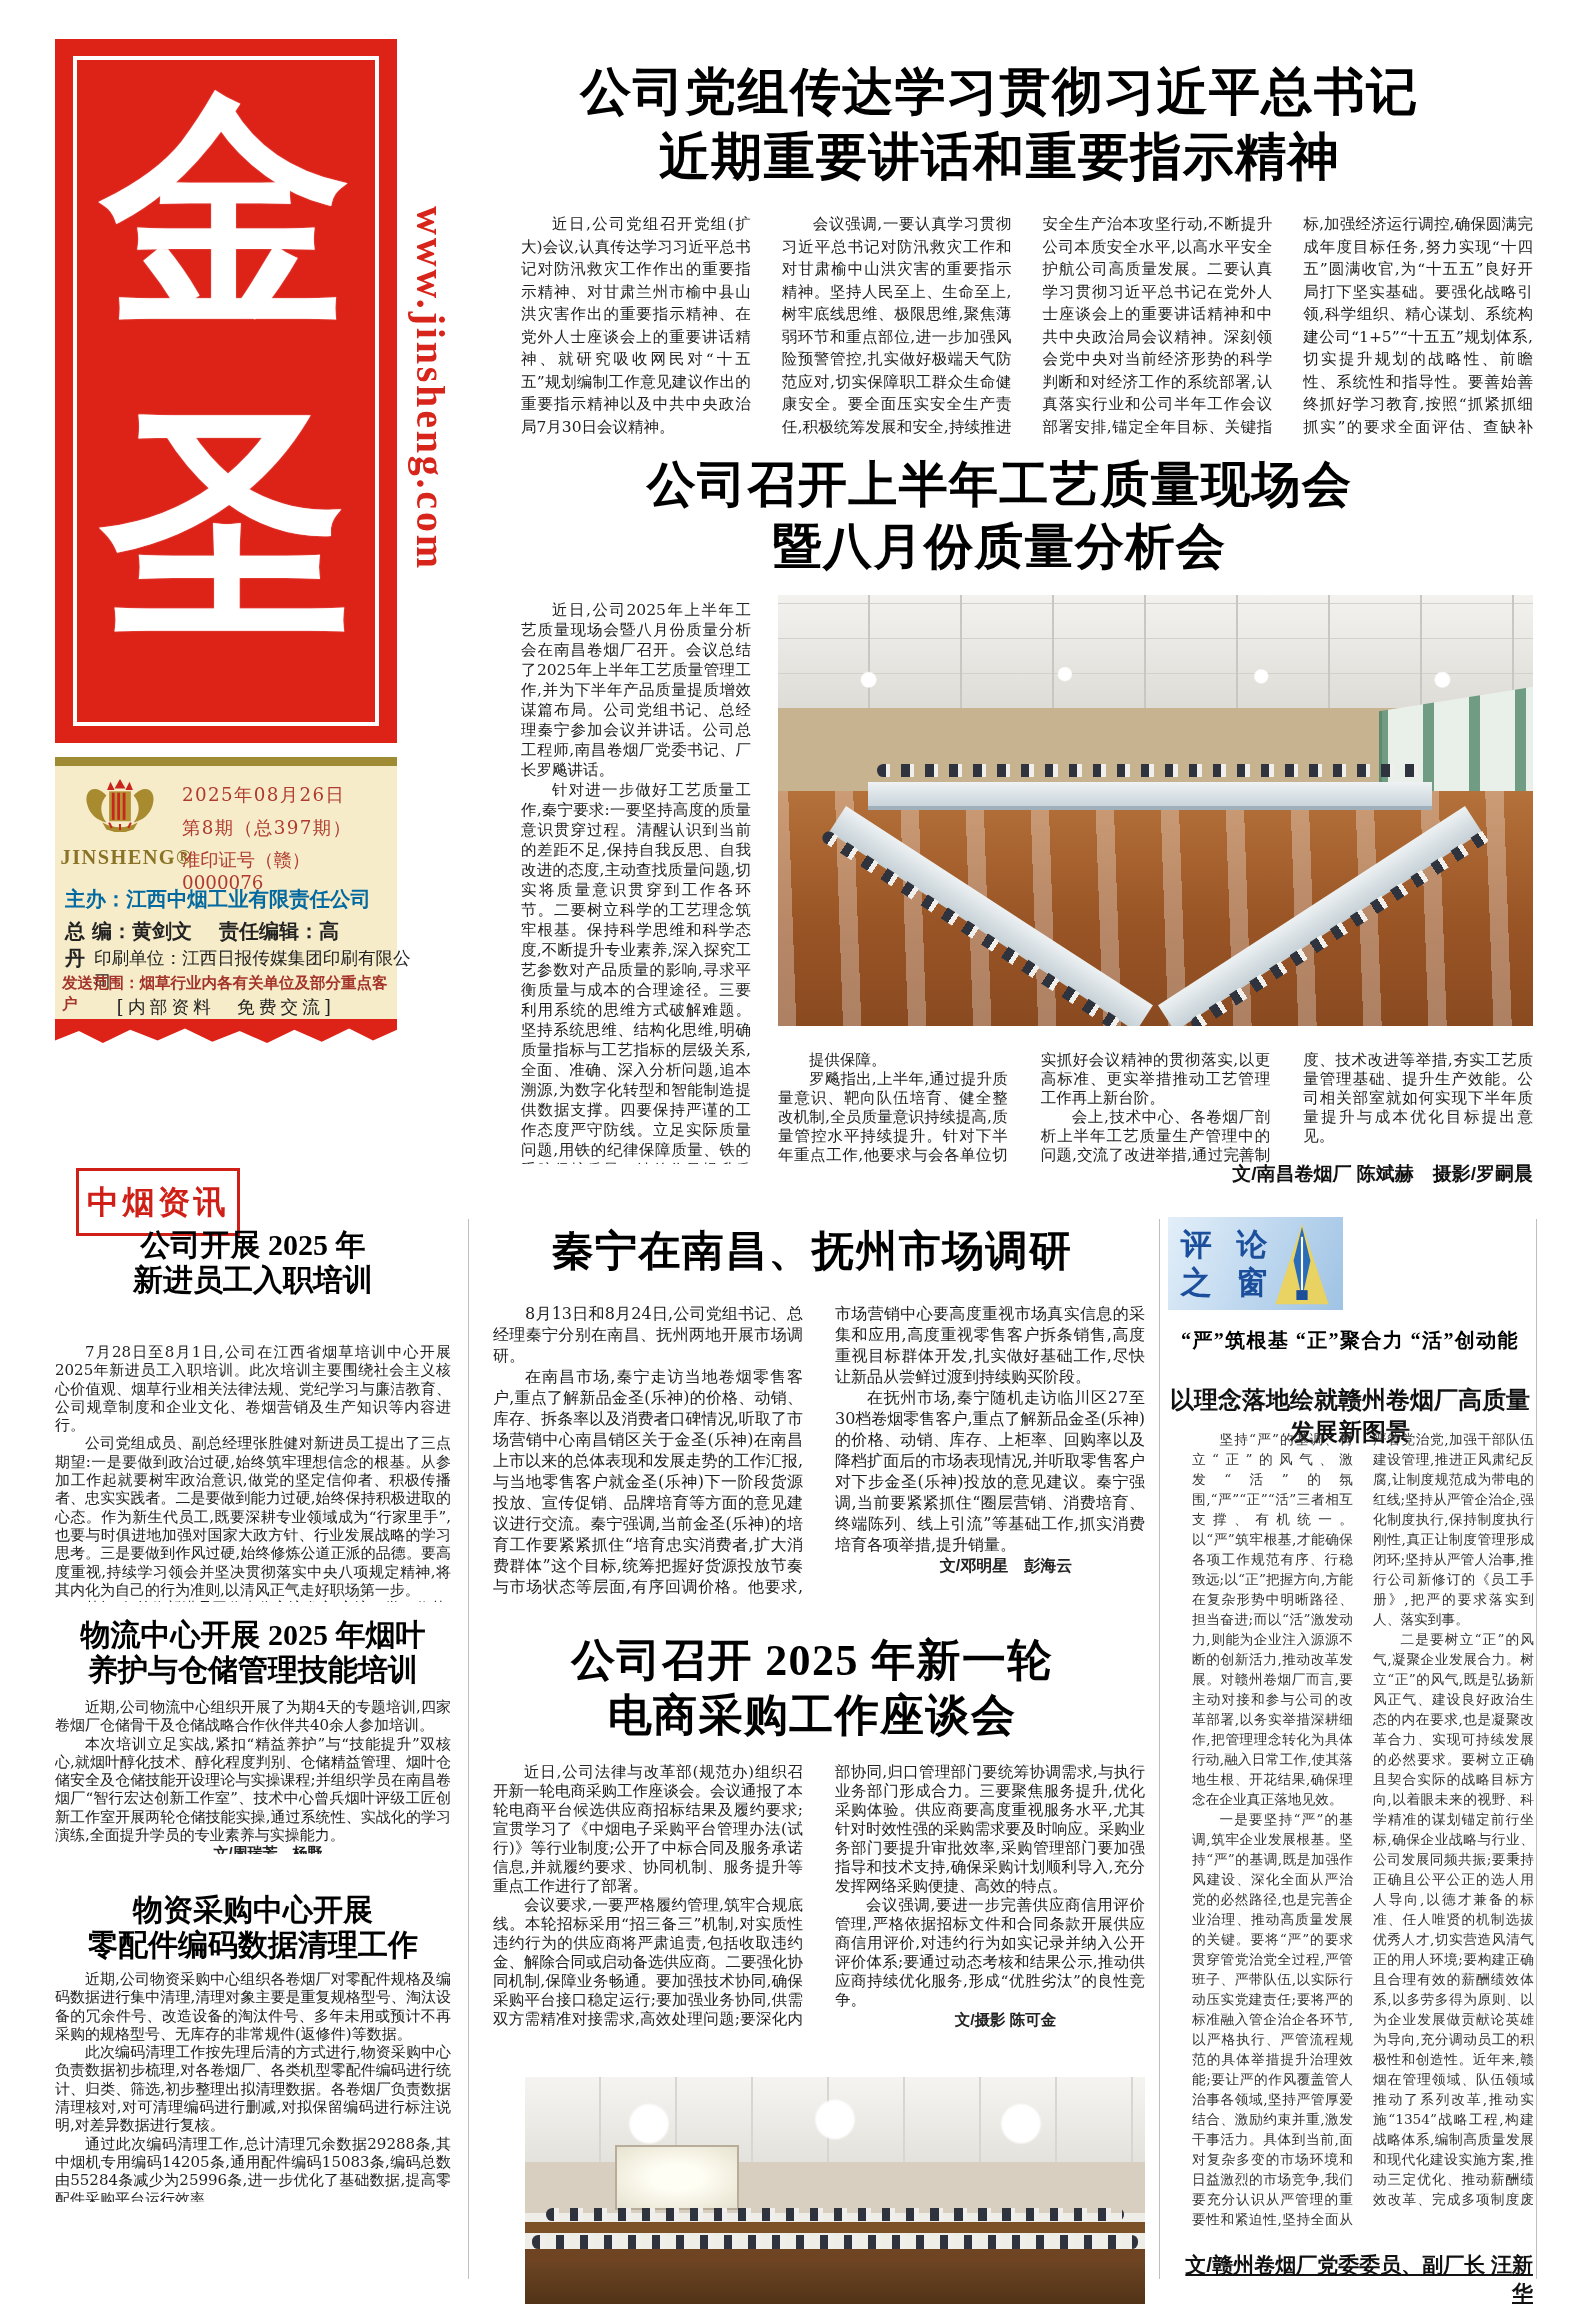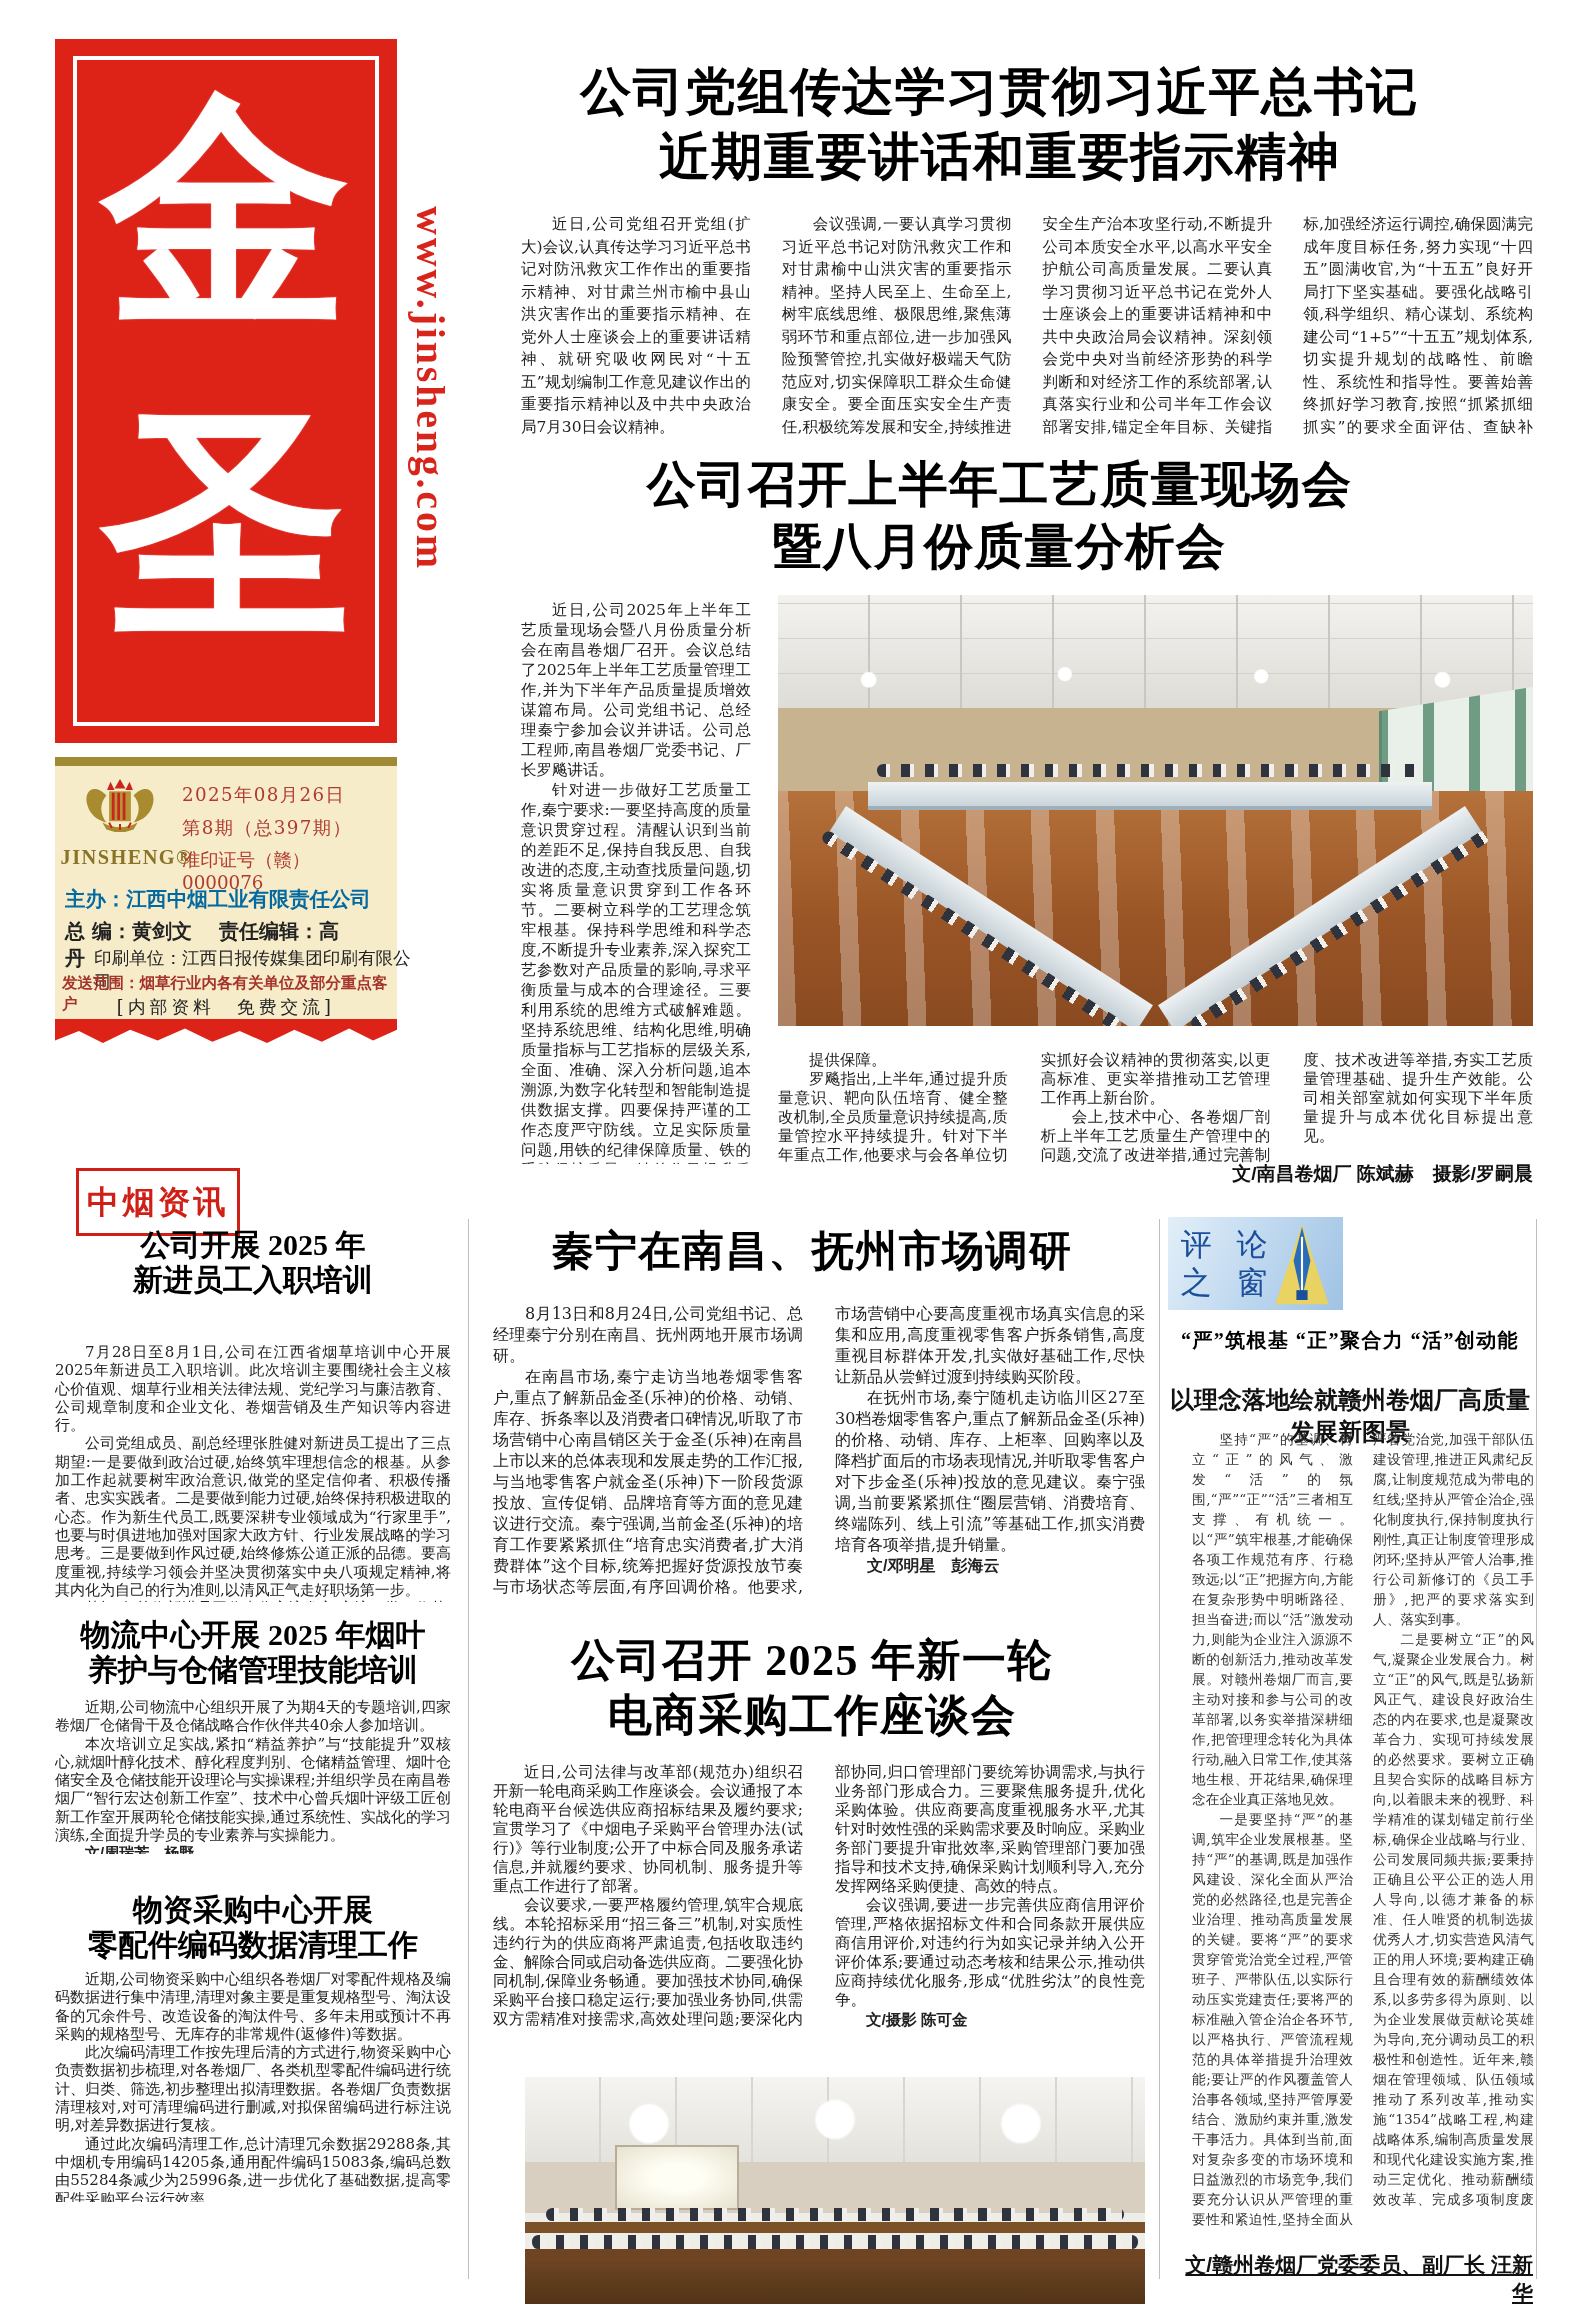--- a/index.html
+++ b/index.html
@@ -30,21 +30,21 @@
   .note{position:absolute;left:0;top:238px;width:100%;text-align:center;font-size:17.6px;
         letter-spacing:4.2px;color:#222;}
   .torn{position:absolute;left:55px;top:1019px;width:342px;height:24px;background:#dd2218;
         clip-path:polygon(0 0,100% 0,100% 45%,93% 90%,86% 40%,78% 95%,70% 45%,62% 100%,54% 50%,46% 95%,
                   38% 40%,30% 90%,22% 45%,14% 100%,7% 50%,0 90%);}
   
   .hline{position:absolute;text-align:center;font-weight:900;color:#000;
          font-family:Liberation Serif, serif;letter-spacing:1.4px;}
   .body-box{position:absolute;overflow:hidden;text-align:justify;color:#222;}
   .body-box p{margin:0;text-indent:2em;}
-  .flow-byline{text-align:left;font-weight:700;font-family:"Liberation Sans",sans-serif;text-indent:0;}
+  .flow-byline{text-align:center;font-weight:700;font-family:"Liberation Sans",sans-serif;text-indent:0;}
   .abs-byline{position:absolute;text-align:right;font-weight:700;
               font-family:"Liberation Sans",sans-serif;color:#111;}
   .vrule{position:absolute;width:1.4px;background:#bfbfbf;}
   
   .lead-h1{left:465px;top:62px;width:1069px;font-size:51px;line-height:61px;}
   .lead-h2{left:465px;top:127px;width:1069px;font-size:51px;line-height:61px;}
   .lead-body{left:521px;top:213px;width:1012px;height:237px;column-count:4;column-gap:31px;
              font-size:15.5px;line-height:22.5px;}
   
   .q-h1{left:465px;top:455px;width:1069px;font-size:49px;line-height:59px;}
@@ -120,21 +120,21 @@
           font-size:16px;line-height:21px;}
   
   .e-h1{left:465px;top:1634px;width:694px;font-size:44px;line-height:54px;}
   .e-h2{left:465px;top:1689px;width:694px;font-size:44px;line-height:54px;}
   .e-body{left:493px;top:1763px;width:652px;height:285px;column-count:2;column-gap:32px;
           font-size:15.5px;line-height:19px;}
   
   .badge{position:absolute;left:1168px;top:1217px;width:175px;height:93px;
          background:linear-gradient(115deg,#e3eff9 0%,#bcd6ee 55%,#9fc3e4 100%);}
   .badge-beam{position:absolute;right:7px;top:2.8px;width:68px;height:87px;}
-  .badge-txt{position:absolute;left:12.7px;top:8.5px;font-size:31px;line-height:38px;font-weight:400;
+  .badge-txt{position:absolute;left:12.7px;top:8.5px;font-size:31px;line-height:38px;font-weight:700;
              color:#1b4e9b;letter-spacing:8.5px;font-family:"Liberation Serif",serif;}
   .c-h{left:1164px;top:1323px;width:372px;font-size:20px;line-height:35px;}
   .c-sub{position:absolute;left:1164px;top:1384px;width:372px;text-align:center;font-size:24px;
          font-weight:700;color:#111;}
   .c-body{left:1192px;top:1429px;width:342px;height:812px;column-count:2;column-gap:20px;
           font-size:13.7px;line-height:20px;color:#333;}
   .c-byline{left:1169px;top:2251px;width:364px;font-size:21px;text-decoration:underline;}
 </style>
 </head>
 <body>

